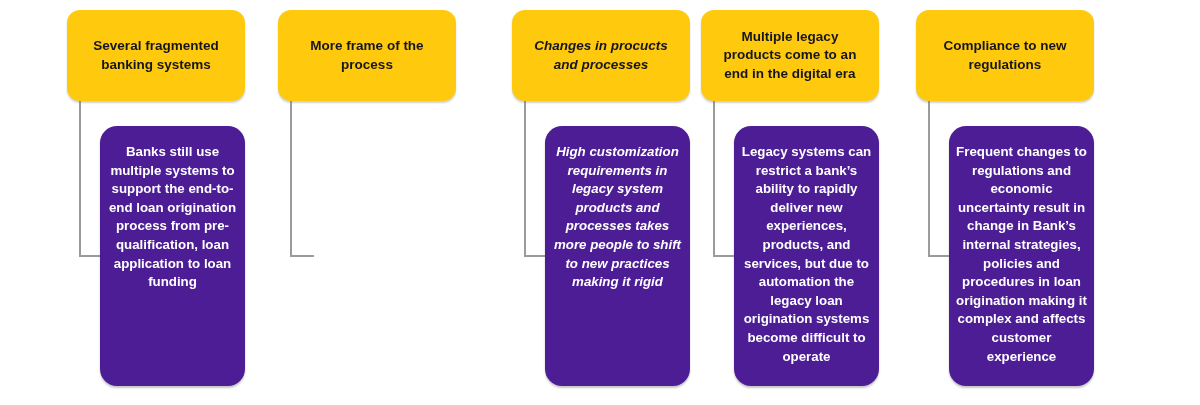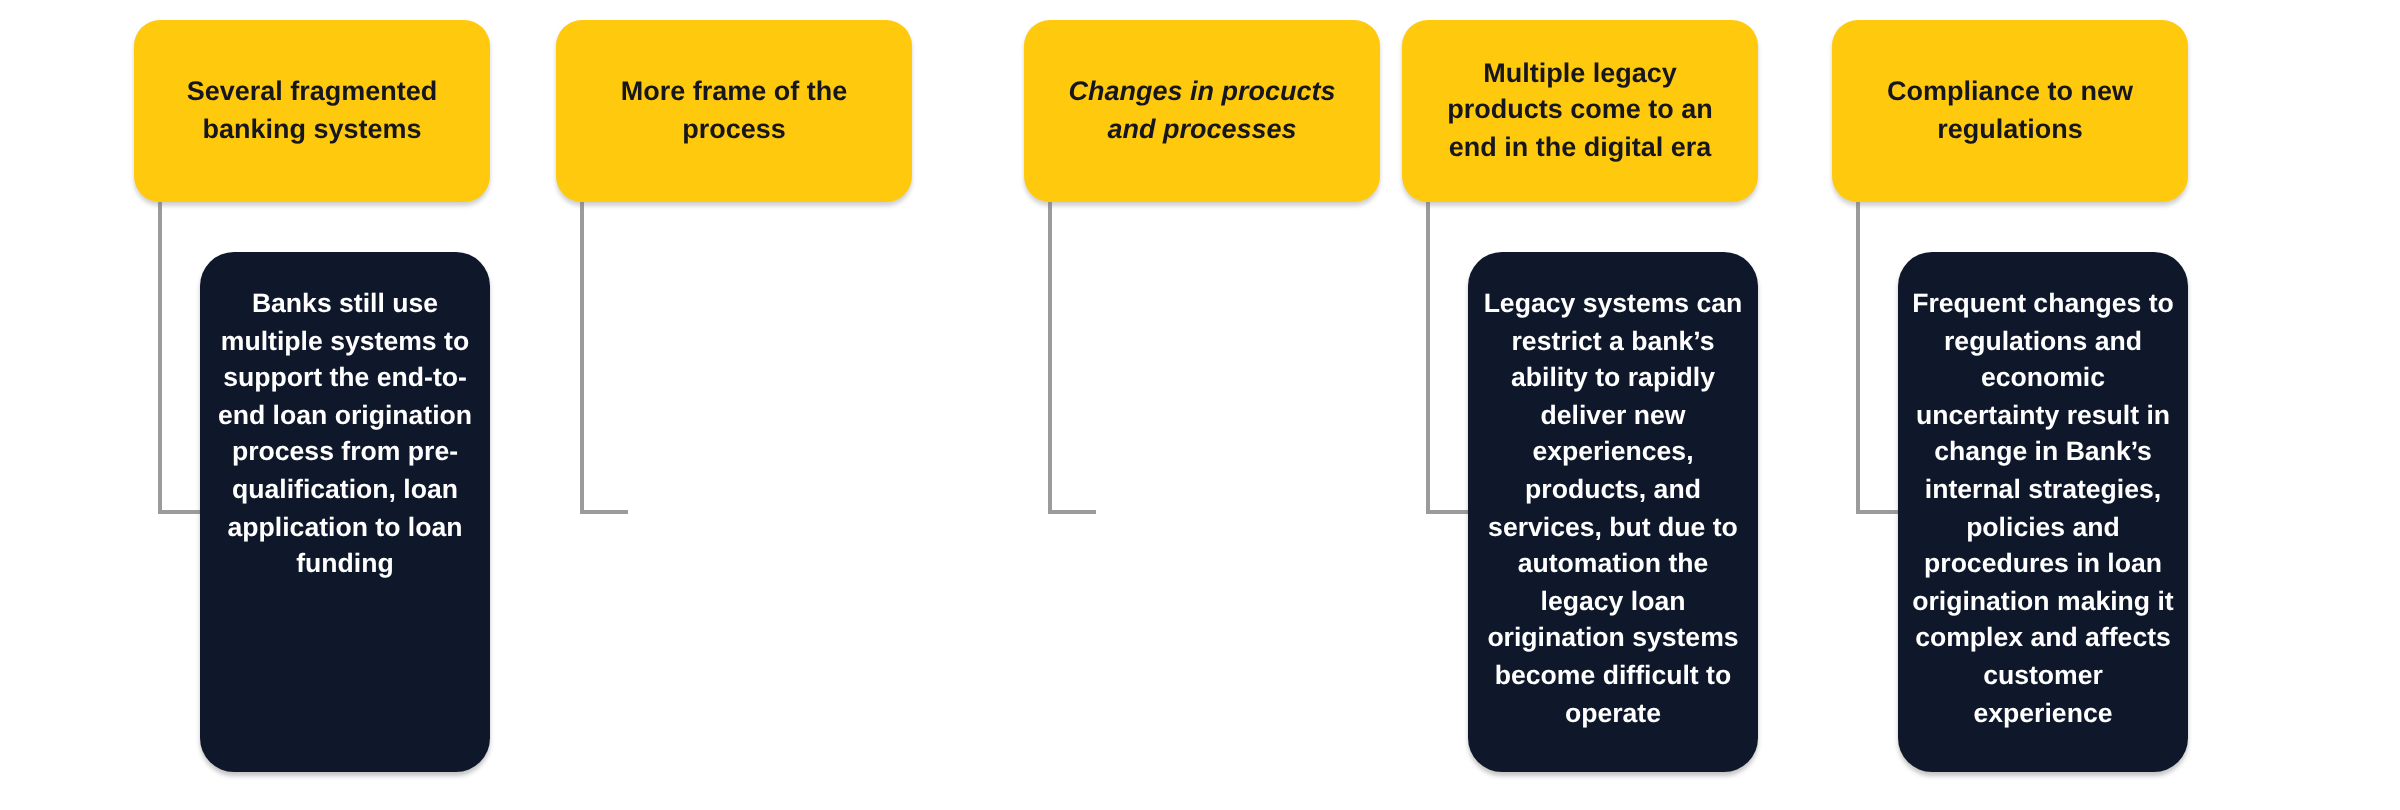--- a/index.html
+++ b/index.html
@@ -57,21 +57,21 @@
     z-index: 1;
   }
   .body-box {
     position: relative;
     z-index: 2;
     margin-left: 33px;
     margin-top: 25px;
     width: 145px;
     height: 260px;
     box-sizing: border-box;
-    background: #0f172a;
+    background: #4c1d95;
     border-radius: 17px;
     text-align: center;
     padding: 17px 7px 0 7px;
     color: #ffffff;
     font-size: 13.3px;
     line-height: 18.6px;
     font-weight: bold;
     box-shadow: 0 2px 2px rgba(110,110,110,0.4);
   }
 </style>
@@ -95,20 +95,23 @@
       <span>More frame of the process</span>
     </div>
     <div class="connector"></div>
   </div>
 
   <div class="column">
     <div class="header-box">
       <span>Changes in procucts and processes</span>
     </div>
     <div class="connector"></div>
+    <div class="body-box">
+      <span>High customization requirements in legacy system products and processes takes more people to shift to new practices making it rigid</span>
+    </div>
   </div>
 
   <div class="column">
     <div class="header-box">
       <span>Multiple legacy products come to an end in the digital era</span>
     </div>
     <div class="connector"></div>
     <div class="body-box">
       <span>Legacy systems can restrict a bank’s ability to rapidly deliver new experiences, products, and services, but due to automation the legacy loan origination systems become difficult to operate</span>
     </div>

